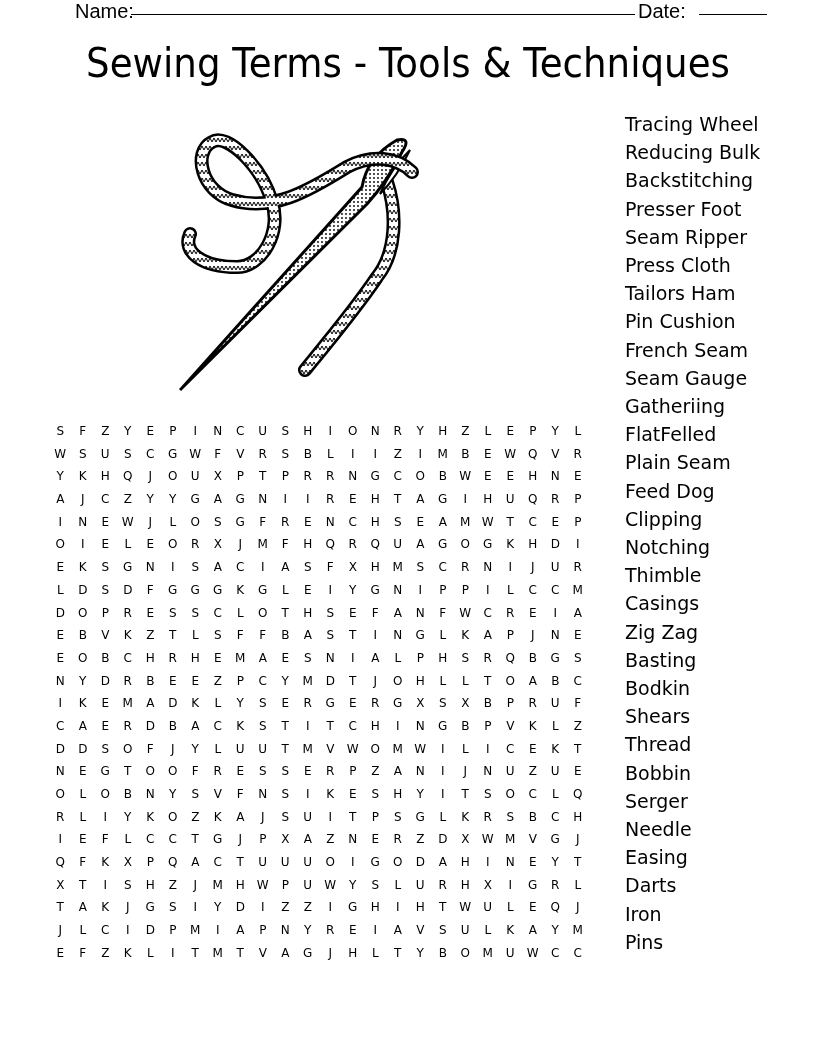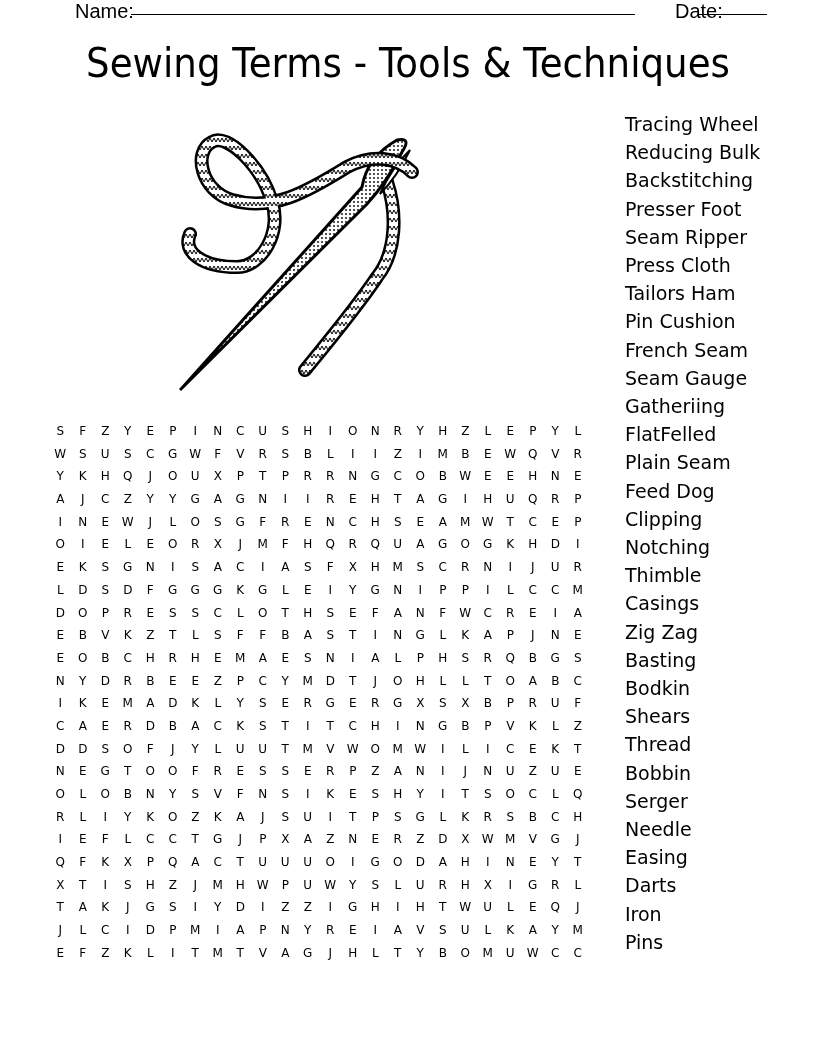--- a/index.html
+++ b/index.html
@@ -1,20 +1,20 @@
 <!DOCTYPE html>
 <html><head>
 <meta charset="utf-8">
 <style>
   html, body { margin: 0; padding: 0; background: #ffffff; }
   body { width: 816px; height: 1056px; position: relative; overflow: hidden; font-family: "DejaVu Sans", sans-serif; color: #000; }
   .header-line { position: absolute; top: 0; left: 48px; width: 700px; height: 20px; font-family: Liberation Sans, sans-serif; font-size: 20px; margin-left: 27px; }
   .name-label { position: absolute; left: 0; top: 0; }
   .name-blank { position: absolute; left: 56px; top: 14px; width: 504px; border-bottom: 1px solid #000; }
-  .date-label { position: absolute; left: 600px; top: 0; }
+  .date-label { position: absolute; left: 563px; top: 0; }
   .date-blank { position: absolute; left: 624px; top: 14px; width: 68px; border-bottom: 1px solid #000; }
   .title { position: absolute; top: 40px; left: 0; width: 816px; text-align: center; font-size: 40px; font-family: "DejaVu Sans", sans-serif; letter-spacing: 0px; transform: scaleX(0.93); transform-origin: center; }
   .illustration { position: absolute; left: 172px; top: 112px; width: 290px; height: 290px; }
   .word-list { position: absolute; left: 603px; top: 110px; font-size: 20px; line-height: 28.2px; font-family: "DejaVu Sans", sans-serif; margin-left: 22px; }
   .word-item { white-space: nowrap; transform: scaleX(0.95); transform-origin: left; }
   .grid { position: absolute; left: 49px; top: 420px; display: grid; grid-template-columns: repeat(23, 23.2px); grid-auto-rows: 22.7px; font-size: 12px; font-family: "DejaVu Sans", sans-serif; }
   .cell { text-align: center; line-height: 22.7px; }
 </style>
 </head>
 <body>

